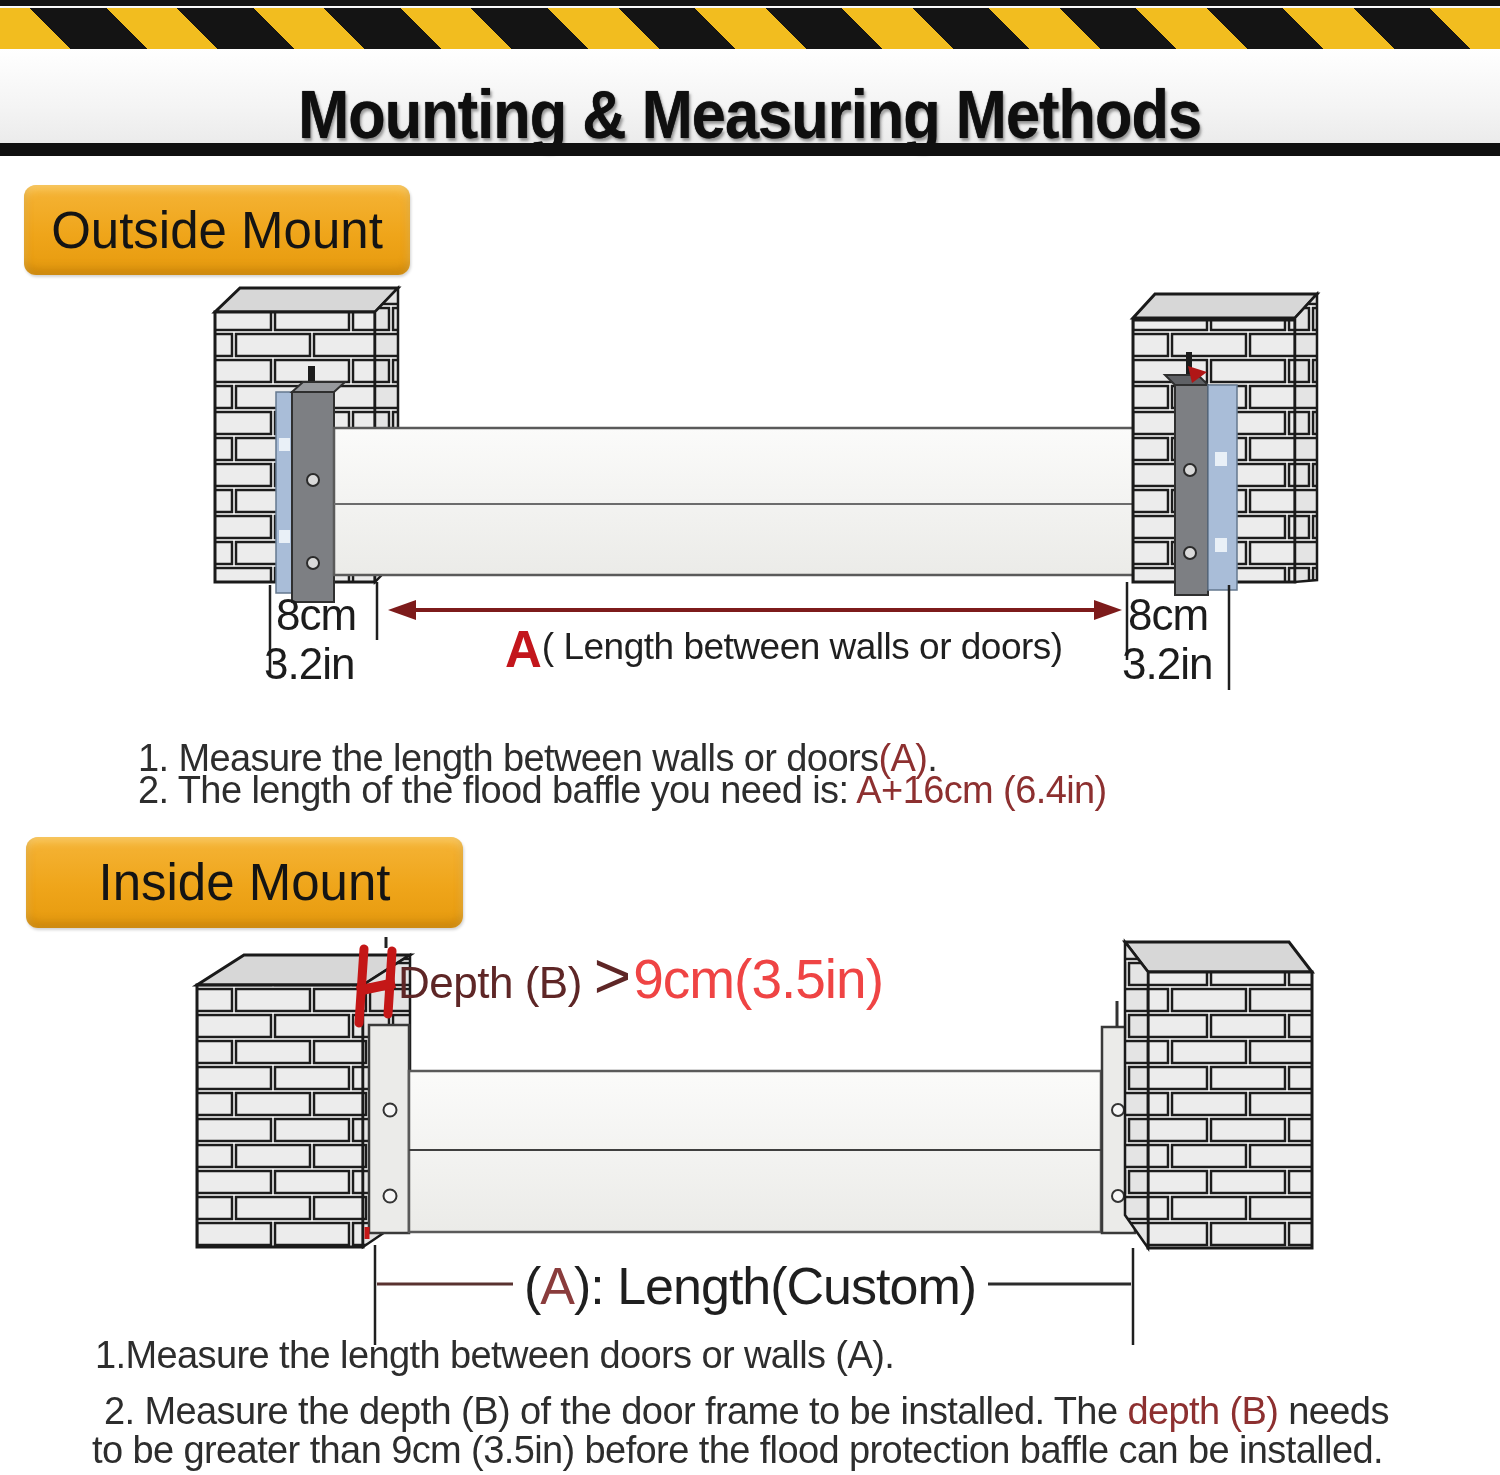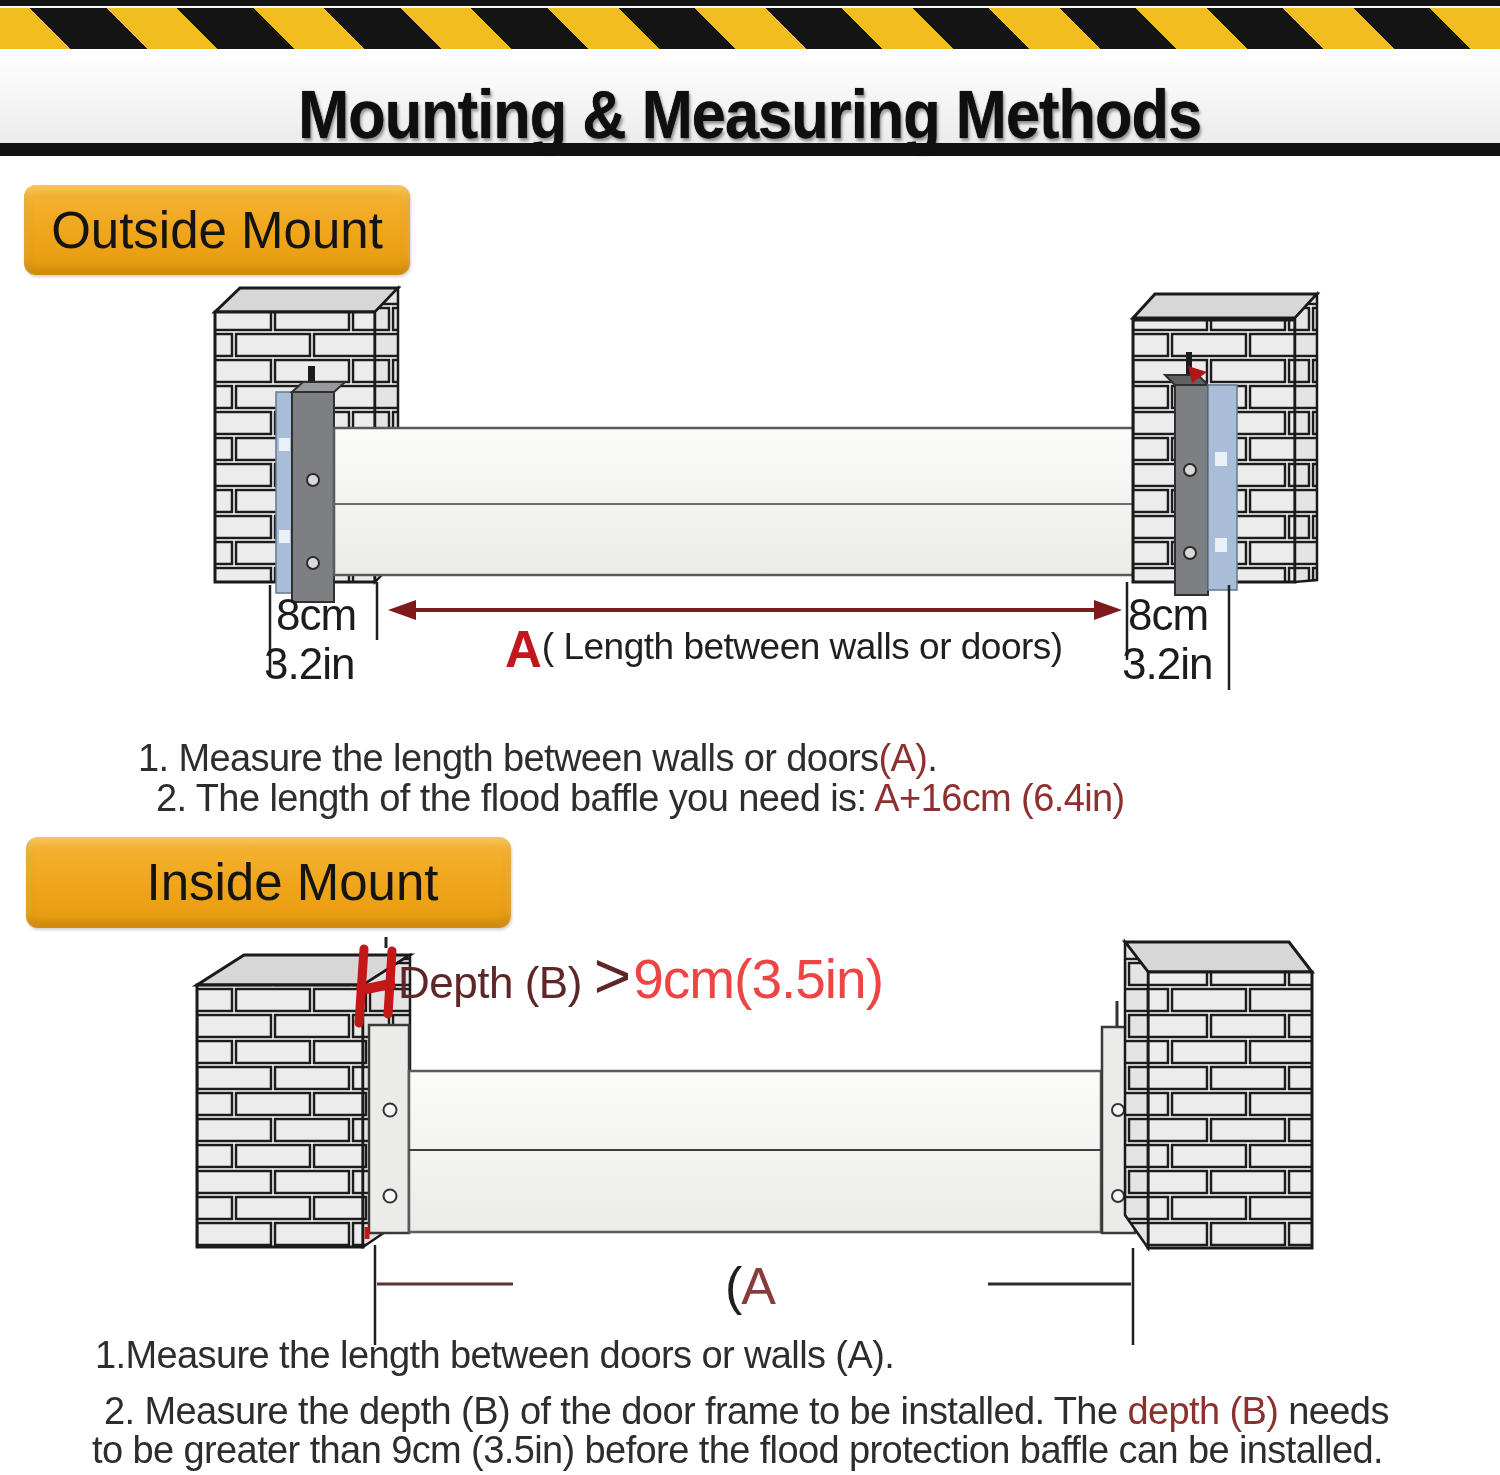--- a/index.html
+++ b/index.html
@@ -17,21 +17,21 @@
   .title{font-size:68px;font-weight:700;letter-spacing:-1px;color:#0f0f0f;white-space:nowrap;
          transform:scaleX(.9);text-shadow:2px 3px 3px rgba(80,80,80,.55),0 0 1px #000;}
   .tape-bottom{position:absolute;top:143px;left:0;right:0;height:13px;background:#101010;}
 
   
   .badge{position:absolute;border-radius:12px;display:flex;align-items:center;justify-content:center;
          background:linear-gradient(180deg,#f5b437 0%,#efa51a 55%,#e69a0e 100%);
          box-shadow:inset 0 -6px 10px rgba(130,80,0,.28),inset 0 4px 8px rgba(255,226,150,.55),1px 2px 3px rgba(0,0,0,.18);}
   .badge span{font-size:51px;color:#141414;letter-spacing:0;}
   #badge-outside{left:24px;top:185px;width:386px;height:90px;}
-  #badge-inside{left:26px;top:837px;width:437px;height:91px;padding-left:48px;}
+  #badge-inside{left:26px;top:837px;width:437px;height:91px;}
 
   
   svg.diagram{position:absolute;left:0;width:1500px;height:420px;}
   #diagram1{top:280px;}
   #diagram2{top:935px;}
 
   
   .dim-text{position:absolute;font-size:44px;color:#1c1c1c;letter-spacing:-1px;line-height:1.05;}
   #dimL-cm{left:276px;top:592px;width:90px;}
   #dimL-in{left:264px;top:641px;width:110px;}
@@ -48,21 +48,21 @@
   .depth-value{font-size:55px;color:#ef4444;letter-spacing:-1px;}
 
   .length-label{position:absolute;left:0;top:1256px;width:1500px;display:flex;justify-content:center;
                 align-items:baseline;font-size:52px;color:#1f1f1f;letter-spacing:-1px;white-space:nowrap;}
   .length-a{color:#8a3c3c;}
 
   
   .step{position:absolute;font-size:38px;color:#2d2d2d;letter-spacing:-0.6px;white-space:nowrap;}
   .red{color:#8d3030;}
   #out-step1{left:138px;top:717px;margin-top:20px;}
-  #out-step2{left:156px;top:769px;margin-top:8px;}
+  #out-step2{left:138px;top:769px;}
   #in-step1{left:95px;top:1334px;}
   #in-step2a{left:104px;top:1390px;}
   #in-step2b{left:92px;top:1429px;}
 </style>
 </head>
 <body>
 
 <div class="page">
 
   <div class="tape-top"></div>
@@ -238,20 +238,21 @@
 
   <div class="depth-label">
     <span class="depth-name">Depth (B)</span>
     <span class="depth-gt">&gt;</span>
     <span class="depth-value">9cm(3.5in)</span>
   </div>
 
   <div class="length-label">
     <span>(</span>
       <span class="length-a">A</span>
+      <span>): Length(Custom)</span>
   </div>
 
   <div class="step" id="in-step1">1.Measure the length between doors or walls (A).</div>
   <div class="step" id="in-step2a">
     <span>2. Measure the depth (B) of the door frame to be installed. The </span><span class="red">depth (B)</span><span> needs</span>
   </div>
   <div class="step" id="in-step2b">to be greater than 9cm (3.5in) before the flood protection baffle can be installed.</div>
 
 </div>
 

